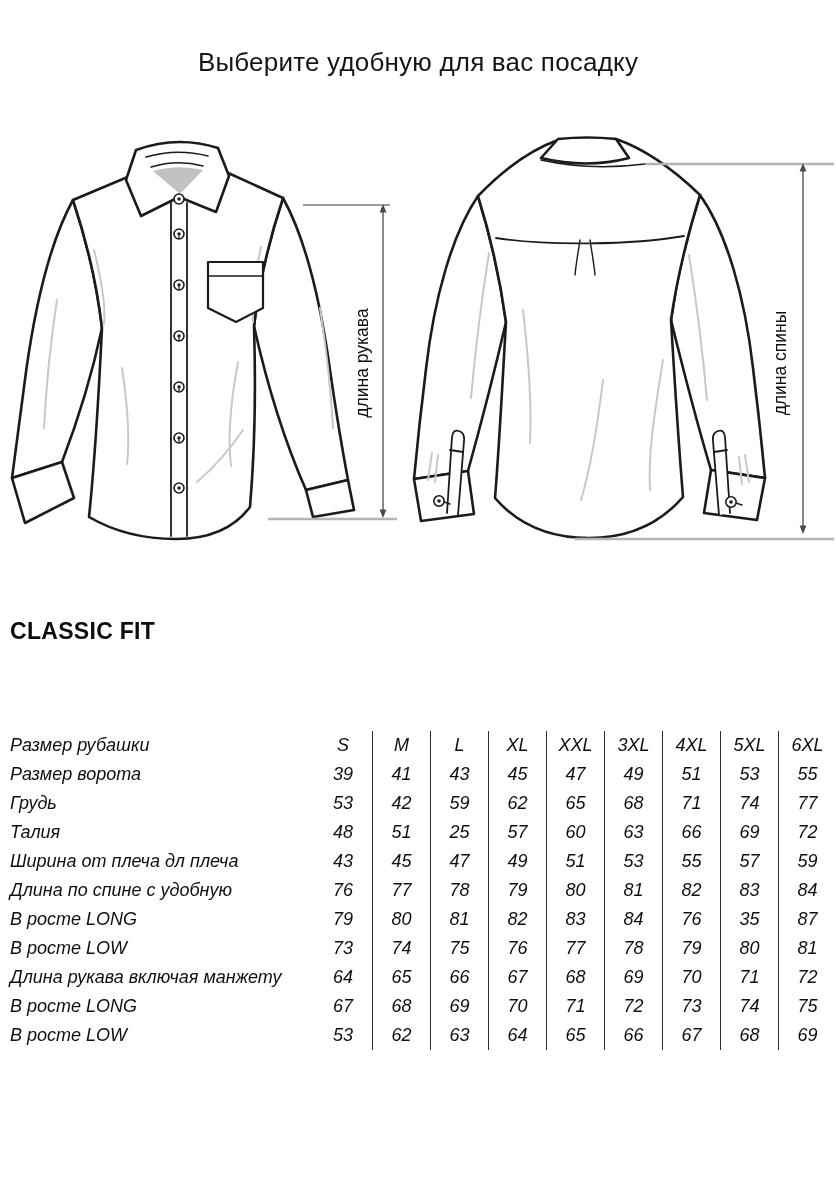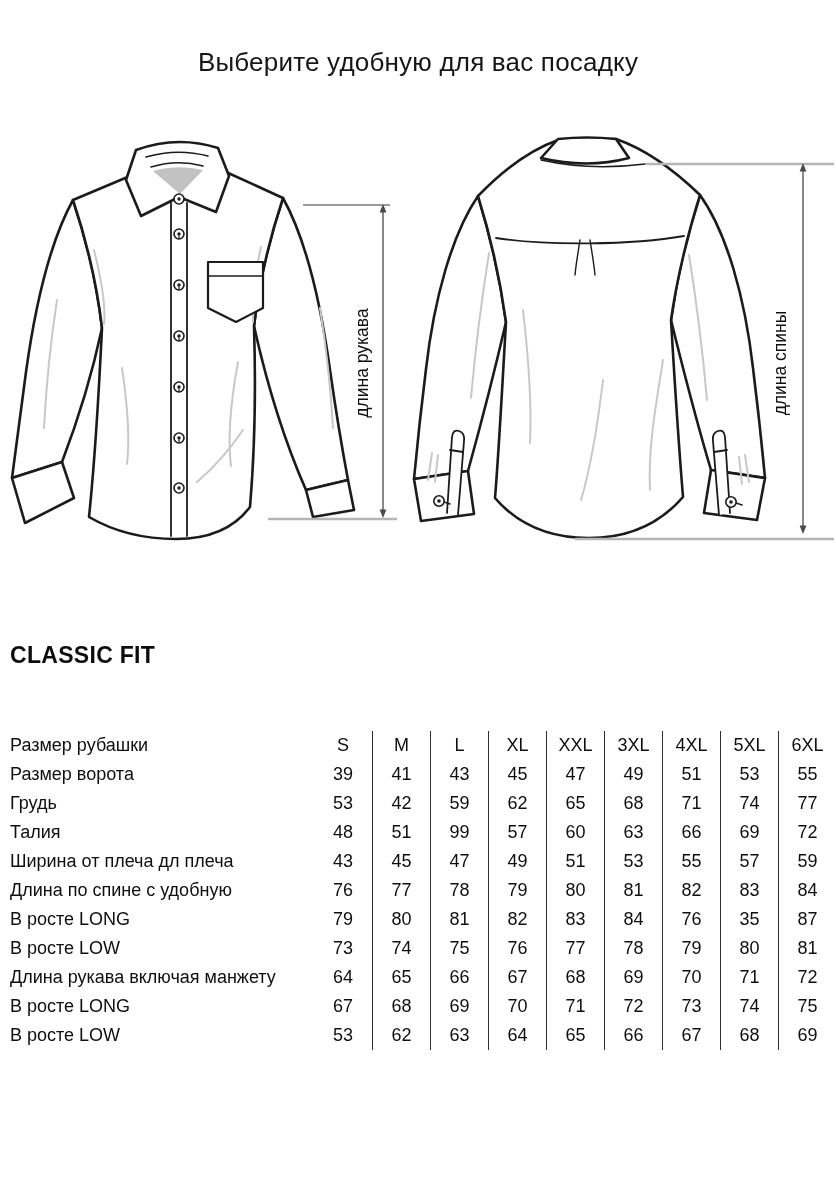--- a/index.html
+++ b/index.html
@@ -2,24 +2,24 @@
 <html><head>
 <meta charset="utf-8">
 <style>
   html,body{margin:0;padding:0;background:#fff;}
   body{width:836px;height:1200px;font-family:"Liberation Sans",sans-serif;color:#111;}
   .page{position:relative;width:836px;height:1113px;background:#fff;overflow:hidden;}
   .title{position:absolute;top:47px;left:0;width:836px;margin:0;text-align:center;
          font-size:26px;font-weight:400;color:#161616;letter-spacing:.2px;}
   .diagram{position:absolute;top:100px;left:0;}
   .fit-heading{position:absolute;top:618px;left:10px;font-size:23px;font-weight:800;
-               color:#0d0d0d;letter-spacing:.3px;margin-top:24px;}
+               color:#0d0d0d;letter-spacing:.3px;}
   .table-caption{position:absolute;top:660px;left:10px;font-size:19px;color:#121212;}
   .size-table{position:absolute;top:731px;left:0;width:836px;display:grid;
-              grid-template-columns:314px repeat(9,58px);font-size:18px;color:#0f0f0f;}
+              grid-template-columns:314px repeat(9,58px);font-size:18px;color:#0f0f0f;font-style:italic;}
   .tr{display:contents;}
   .td{height:29px;line-height:29px;white-space:nowrap;}
   .td.label{text-align:left;padding-left:10px;}
   .td.num{text-align:center;}
   .td.sep{border-left:1px solid #2d2d2d;}
 </style>
 </head>
 <body>
 
 <div class="page">
@@ -186,21 +186,21 @@
       <div class="td num sep">65</div>
       <div class="td num sep">68</div>
       <div class="td num sep">71</div>
       <div class="td num sep">74</div>
       <div class="td num sep">77</div>
     </div>
     <div class="tr">
       <div class="td label">Талия</div>
       <div class="td num">48</div>
       <div class="td num sep">51</div>
-      <div class="td num sep">99</div>
+      <div class="td num sep">25</div>
       <div class="td num sep">57</div>
       <div class="td num sep">60</div>
       <div class="td num sep">63</div>
       <div class="td num sep">66</div>
       <div class="td num sep">69</div>
       <div class="td num sep">72</div>
     </div>
     <div class="tr">
       <div class="td label">Ширина от плеча дл плеча</div>
       <div class="td num">43</div>

